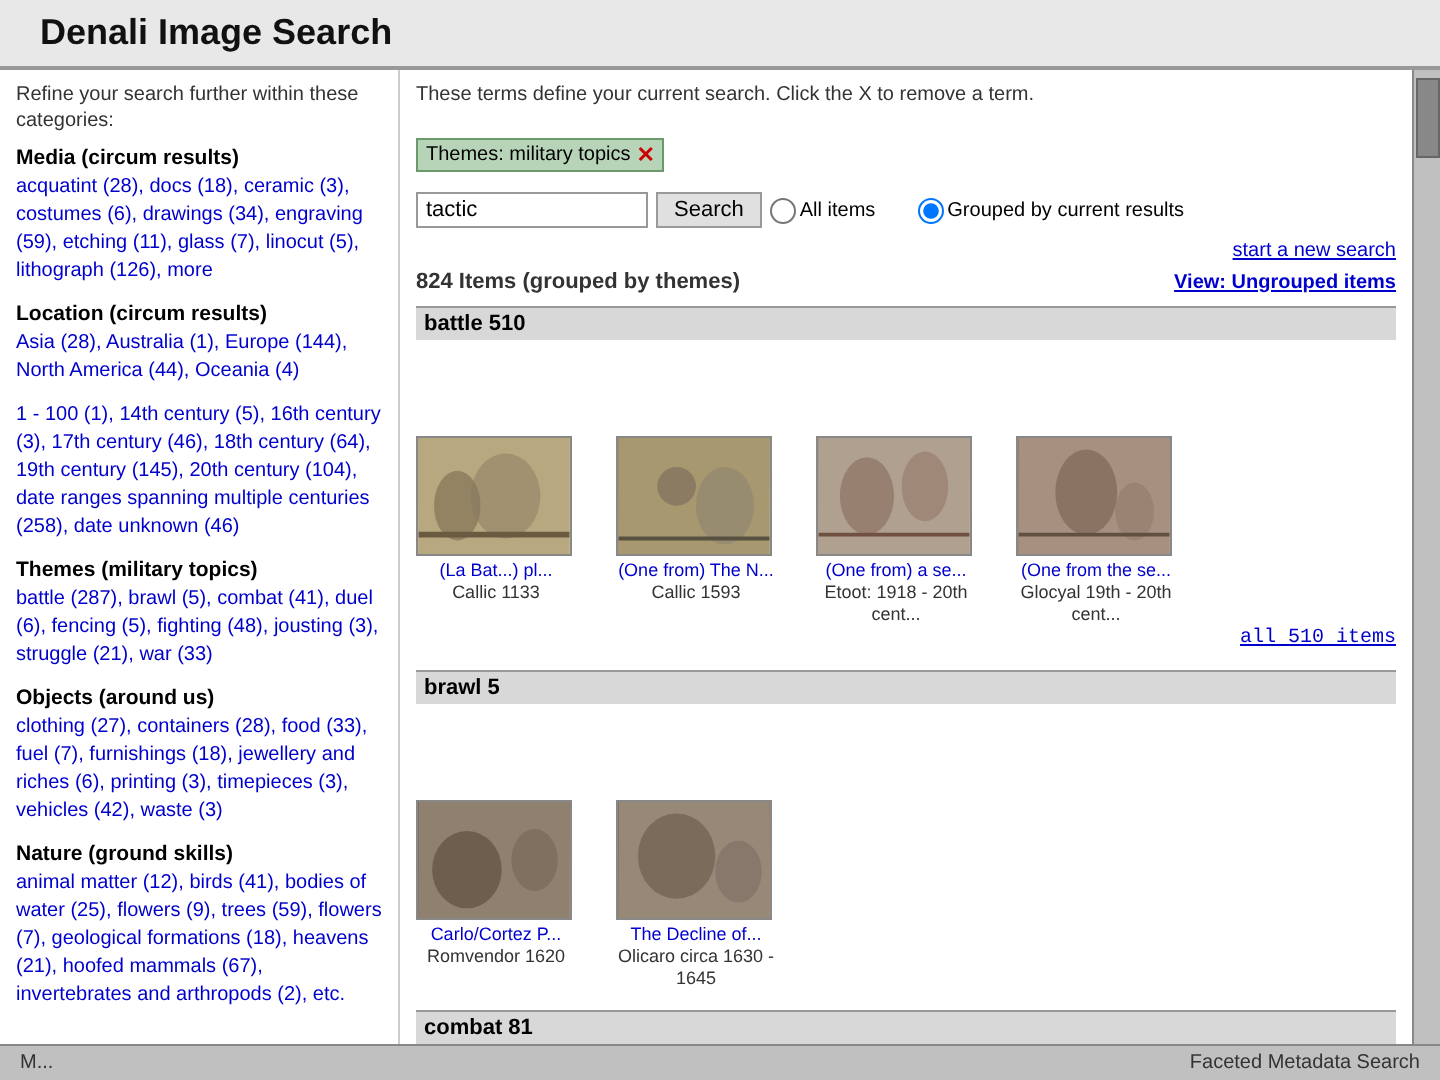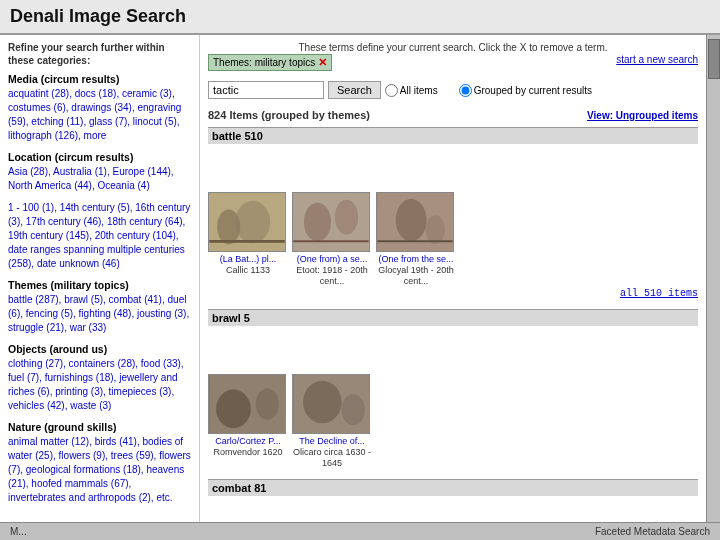--- a/index.html
+++ b/index.html
@@ -11,21 +11,21 @@
       height: 540px;
       overflow: hidden;
       display: flex;
       flex-direction: column;
     }
 
     
     .header {
       background: #e8e8e8;
       border-bottom: 2px solid #999;
-      padding: 6px 10px;
+      padding: 6px 20px;
       display: flex;
       align-items: center;
     }
     .header-title {
       font-size: 18px;
       font-weight: bold;
       color: #111;
     }
 
     
@@ -59,21 +59,20 @@
       padding: 6px 8px;
       border-right: 1px solid #ccc;
       overflow-y: auto;
       background: #fff;
     }
     .sidebar-instructions {
       font-size: 10px;
       color: #333;
       margin-bottom: 6px;
       line-height: 1.3;
-      font-weight: bold;
     }
     .facet-group {
       margin-bottom: 8px;
     }
     .facet-title {
       font-weight: bold;
       font-size: 10.5px;
       color: #000;
       margin-bottom: 2px;
     }
@@ -88,23 +87,22 @@
       flex: 1;
       padding: 6px 8px;
       overflow-y: auto;
       background: #fff;
     }
 
     
     .info-bar {
       font-size: 10px;
       color: #333;
-      margin-bottom: 0;
+      margin-bottom: 15px;
       line-height: 1.3;
-      text-align: center;
     }
 
     
     .filters-area {
       display: flex;
       align-items: flex-start;
       flex-wrap: wrap;
       gap: 4px;
       margin-bottom: 6px;
     }
@@ -190,21 +188,21 @@
       font-weight: bold;
       font-size: 11px;
       color: #000;
       background: #d8d8d8;
       padding: 2px 4px;
       margin-bottom: 18px;
       border-top: 1px solid #999;
     }
     .theme-items-row {
       display: flex;
-      gap: 4px;
+      gap: 20px;
       flex-wrap: wrap;
       align-items: flex-start;
       margin-top: 48px;
     }
     .thumb-item {
       text-align: center;
       width: 80px;
     }
     .thumb-img {
       width: 78px;
@@ -304,21 +302,21 @@
       <div class="facet-title">Nature (ground skills)</div>
       <div class="facet-items">animal matter (12), birds (41), bodies of water (25), flowers (9), trees (59), flowers (7), geological formations (18), heavens (21), hoofed mammals (67), invertebrates and arthropods (2), etc.</div>
     </div>
 
   </div>
 
   <div class="content">
 
     <div class="info-bar">These terms define your current search. Click the X to remove a term.</div>
 
-    <div style="display:flex; align-items:flex-start; justify-content:space-between; margin-bottom:4px;">
+    <div style="display:flex; align-items:flex-start; justify-content:space-between; margin-bottom:4px;flex-direction:column;">
       <div style="display:flex; flex-direction:column; gap:4px;">
 
         <div class="filters-area">
           <div class="filter-tag">
             <span>Themes: military topics</span>
             <span class="remove-x">✕</span>
           </div>
         </div>
 
         <div class="search-bar">
@@ -354,20 +352,33 @@
               <ellipse cx="20" cy="35" rx="12" ry="18" fill="#7a6a50" opacity="0.6"></ellipse>
               <ellipse cx="45" cy="30" rx="18" ry="22" fill="#8a7a60" opacity="0.5"></ellipse>
               <line x1="0" y1="50" x2="78" y2="50" stroke="#6a5a40" stroke-width="3"></line>
             </svg>
           </div>
           <div class="thumb-caption">(La Bat...) pl...</div>
           <div class="thumb-meta">Callic
 1133</div>
         </div>
         <div class="thumb-item">
+          <div class="thumb-img battle2">
+            <svg class="thumb-svg" viewBox="0 0 78 60" xmlns="http://www.w3.org/2000/svg">
+              <rect width="78" height="60" fill="#a89870"></rect>
+              <circle cx="30" cy="25" r="10" fill="#786858" opacity="0.6"></circle>
+              <ellipse cx="55" cy="35" rx="15" ry="20" fill="#888070" opacity="0.5"></ellipse>
+              <line x1="0" y1="52" x2="78" y2="52" stroke="#585040" stroke-width="2"></line>
+            </svg>
+          </div>
+          <div class="thumb-caption">(One from) The N...</div>
+          <div class="thumb-meta">Callic
+1593</div>
+        </div>
+        <div class="thumb-item">
           <div class="thumb-img battle3">
             <svg class="thumb-svg" viewBox="0 0 78 60" xmlns="http://www.w3.org/2000/svg">
               <rect width="78" height="60" fill="#b0a090"></rect>
               <ellipse cx="25" cy="30" rx="14" ry="20" fill="#806050" opacity="0.5"></ellipse>
               <ellipse cx="55" cy="25" rx="12" ry="18" fill="#907060" opacity="0.5"></ellipse>
               <line x1="0" y1="50" x2="78" y2="50" stroke="#705040" stroke-width="2"></line>
             </svg>
           </div>
           <div class="thumb-caption">(One from) a se...</div>
           <div class="thumb-meta">Etoot:

